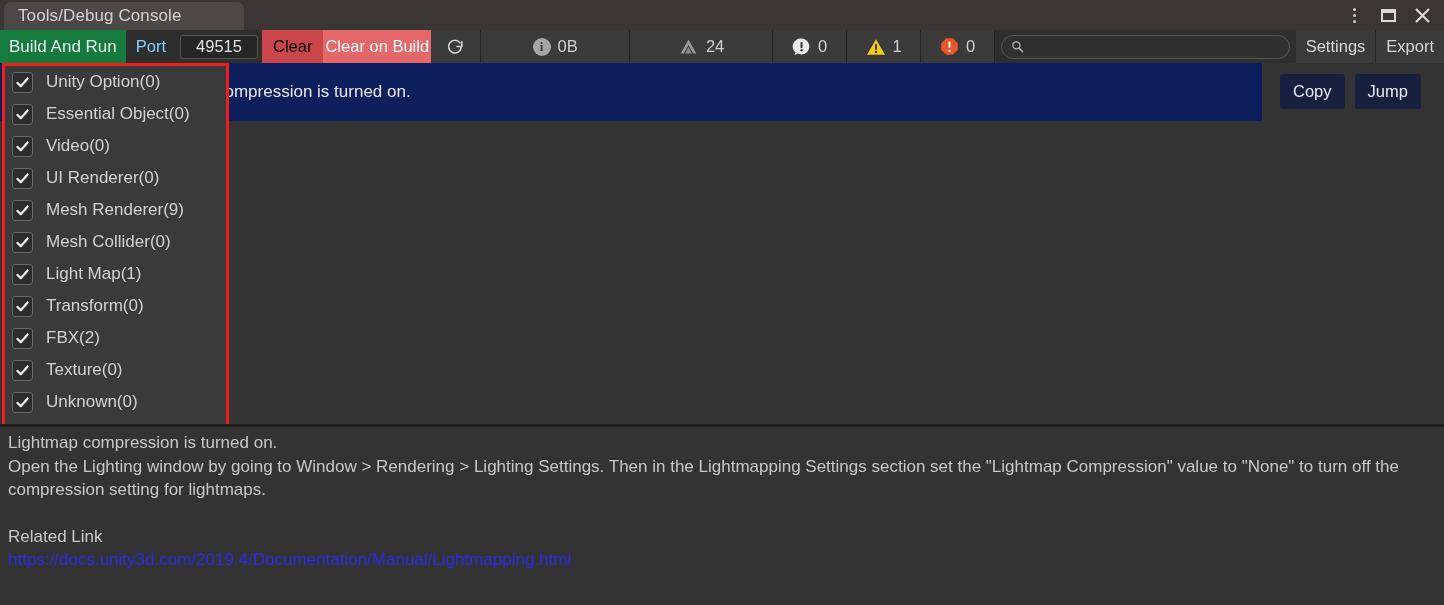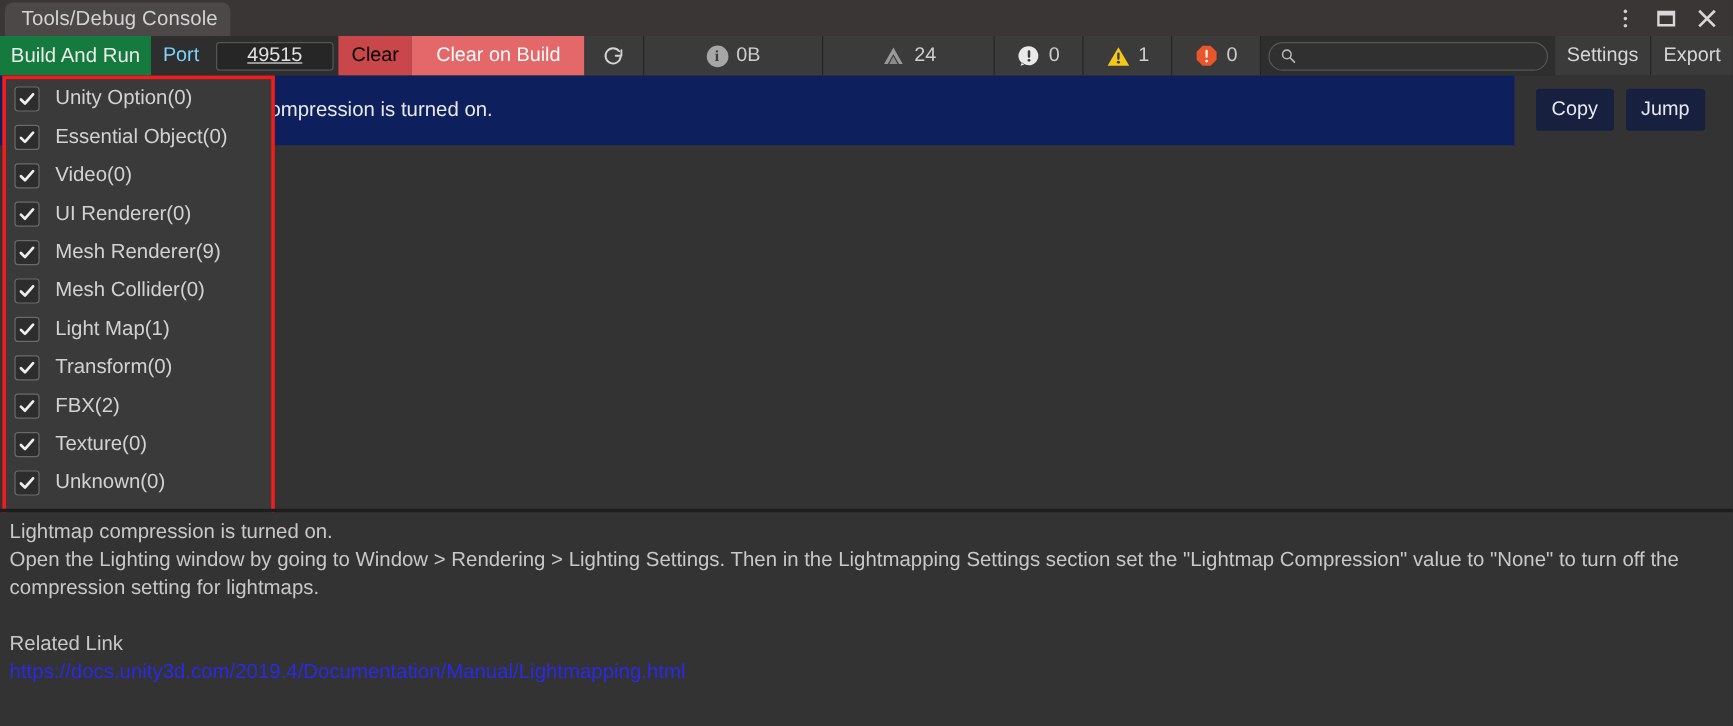--- a/index.html
+++ b/index.html
@@ -24,21 +24,21 @@
   
   .titlebar {
     position: absolute;
     left: 0; top: 0;
     width: 1444px; height: 30px;
     background: #3a3636;
   }
   .tab {
     position: absolute;
     left: 4px; top: 2px;
-    width: 188px; height: 28px;
+    width: 240px; height: 28px;
     background: #4c4848;
     border-top-left-radius: 7px;
     border-top-right-radius: 7px;
     color: #d2d2d2;
     font-size: 17px;
     line-height: 28px;
     padding-left: 14px;
     box-sizing: border-box;
     letter-spacing: .1px;
   }
@@ -96,34 +96,33 @@
     font-size: 16.5px;
   }
   .tb-portbox {
     background: #2e2e2e;
     border-right: none;
     padding: 0 4px;
     display: flex;
     align-items: center;
   }
   .portinput {
-    width: 98px; height: 24px;
+    width: 78px; height: 24px;
     background: #262626;
     border: 1px solid #555;
     border-radius: 3px;
     color: #e2e2e2;
     font-size: 16.5px;
     font-family: "Liberation Sans", sans-serif;
     text-align: center;
     box-sizing: border-box;
     outline: none;
-    text-decoration: underline;
   }
   .tb-clear { background: #c9464a; color: #000000; padding: 0 11px; border-right: none; }
-  .tb-clearbuild { background: #e4686a; color: #fbfbfb; padding: 0 20px; border-right: none; }
+  .tb-clearbuild { background: #e4686a; color: #fbfbfb; padding: 0 2px; border-right: none; }
   .tb-refresh { background: #3b3b3b; width: 50px; }
   .tb-count { padding: 0 10px; gap: 7px; min-width: 64px; }
   .tb-info { width: 149px; }
   .tb-unity { width: 143px; }
   .tb-msg, .tb-warn, .tb-err { width: 74px; }
   .tb-searchwrap {
     flex: 1;
     background: #2e2e2e;
     border-right: none;
     display: flex;

